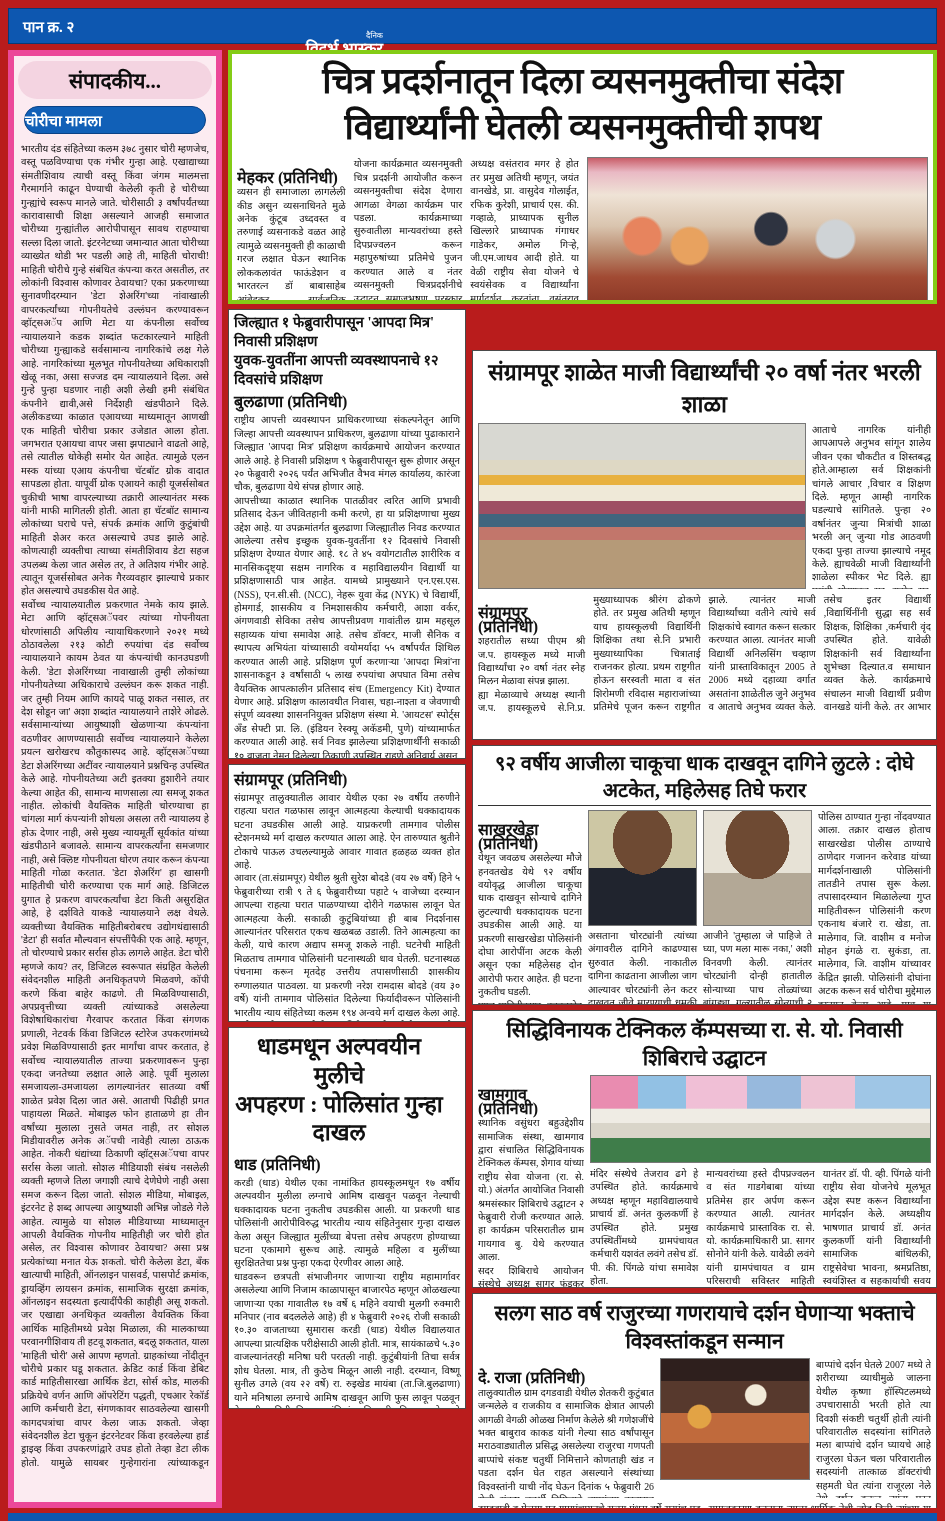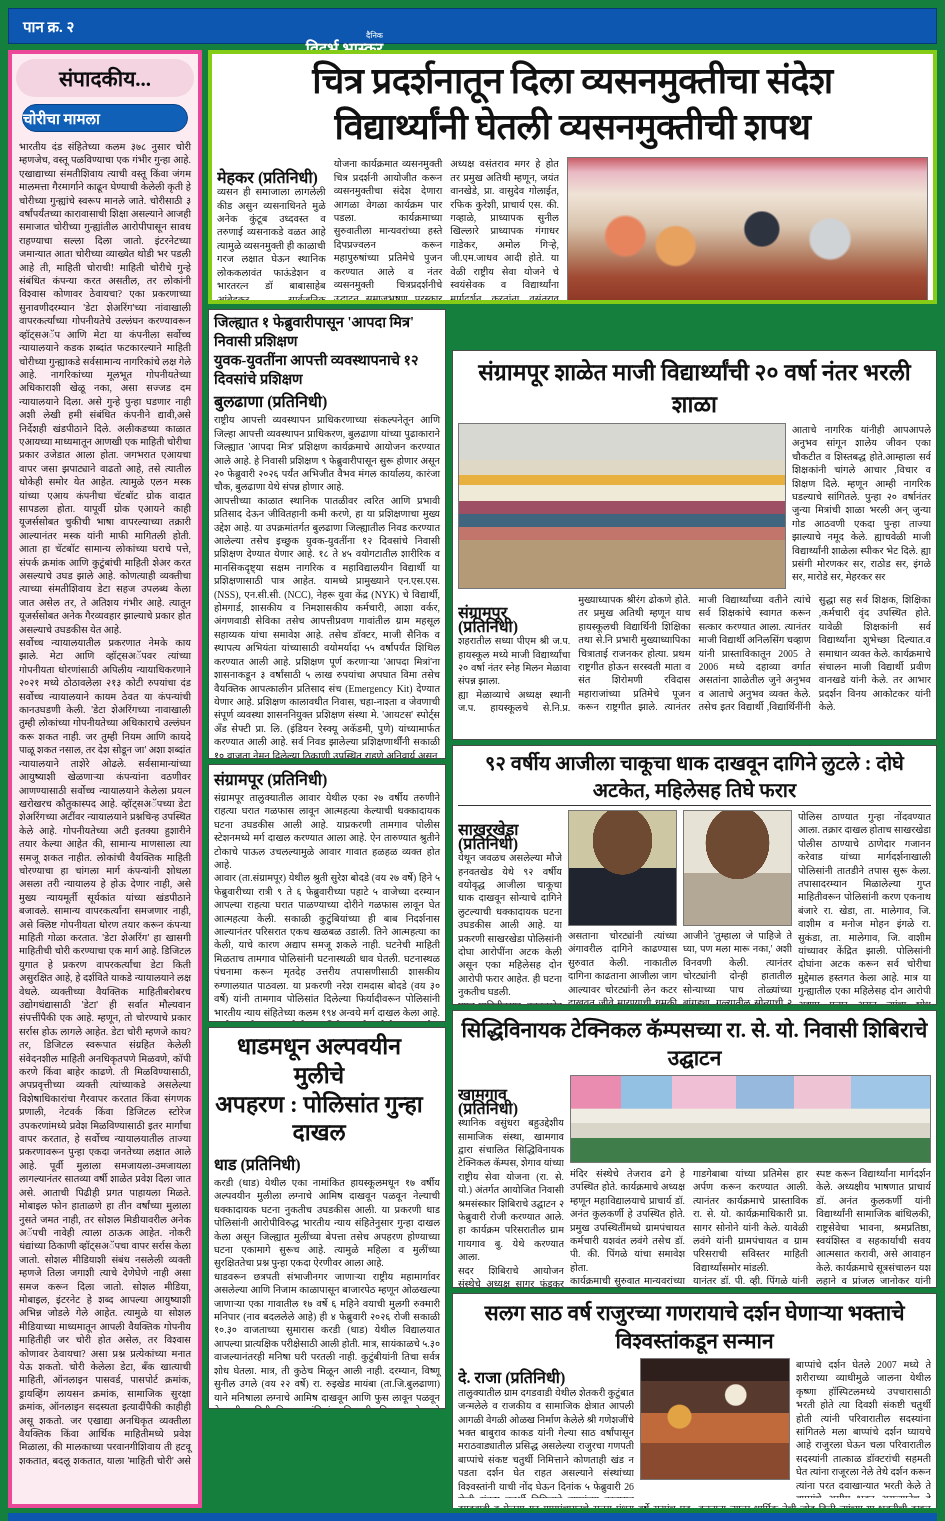--- a/index.html
+++ b/index.html
@@ -1,30 +1,30 @@
 <!DOCTYPE html>
 <html lang="mr"><head>
 <meta charset="utf-8">
 <style>
   * { box-sizing: border-box; margin: 0; padding: 0; }
   html,body { background:#e9e9e9; }
   body { width:945px; font-family:"Liberation Serif","DejaVu Serif",serif; color:#111; }
-  .page { width:945px; height:1521px; background:#15803d; padding:8px 8px 0 8px; overflow:hidden; }
+  .page { width:945px; height:1521px; background:#b91c1c; padding:8px 8px 0 8px; overflow:hidden; }
 
   
   .masthead { height:36px; background:#0d57b0; border:1px solid #083a77; display:flex; align-items:center; color:#fff; padding:0 14px; }
   .mh-left { font-weight:bold; font-size:15px; width:180px; }
   .mh-center { flex:1; text-align:center; font-weight:bold; font-size:17px; }
   .mh-right { width:180px; text-align:right; line-height:1; }
   .brand-small { display:block; font-size:8px; margin-bottom:1px;margin-top:36px; }
   .brand-big { display:block; font-weight:bold; font-size:16px; }
 
   
   .content { display:flex; gap:6px; margin-top:6px; height:1458px; }
-  aside.editorial { width:194px; background:#fcebf1; border:4px solid #ec4899; padding:5px 4px; overflow:hidden; }
+  aside.editorial { width:214px; background:#fcebf1; border:6px solid #ec4899; padding:5px 4px; overflow:hidden; }
   main.main { flex:1; overflow:hidden; }
 
   .pill-pink { background:#f4d4e1; border-radius:20px; text-align:center; font-weight:bold; font-size:21px; padding:5px 0; color:#0c0c0c; }
   .pill-blue { background:#1160b7; border:1px solid #0a4286; color:#fff; border-radius:16px; text-align:left; font-weight:bold; font-size:15px; padding:3px 0; margin:7px 6px 6px 6px; }
   .ed-body { font-size:10.4px; line-height:14.2px; text-align:justify; white-space:pre-line; padding:2px 3px; height:1330px; overflow:hidden; }
 
   
   .art { border:1px solid #4a4a4a; background:#fff; padding:3px 5px; overflow:hidden; margin-bottom:5px; }
   .dateline { display:block; font-weight:bold; font-size:16px; margin-bottom:1px;font-family:Liberation Serif, serif; }
   .btxt { font-size:9.8px; line-height:13.4px; text-align:justify; white-space:pre-line; }

